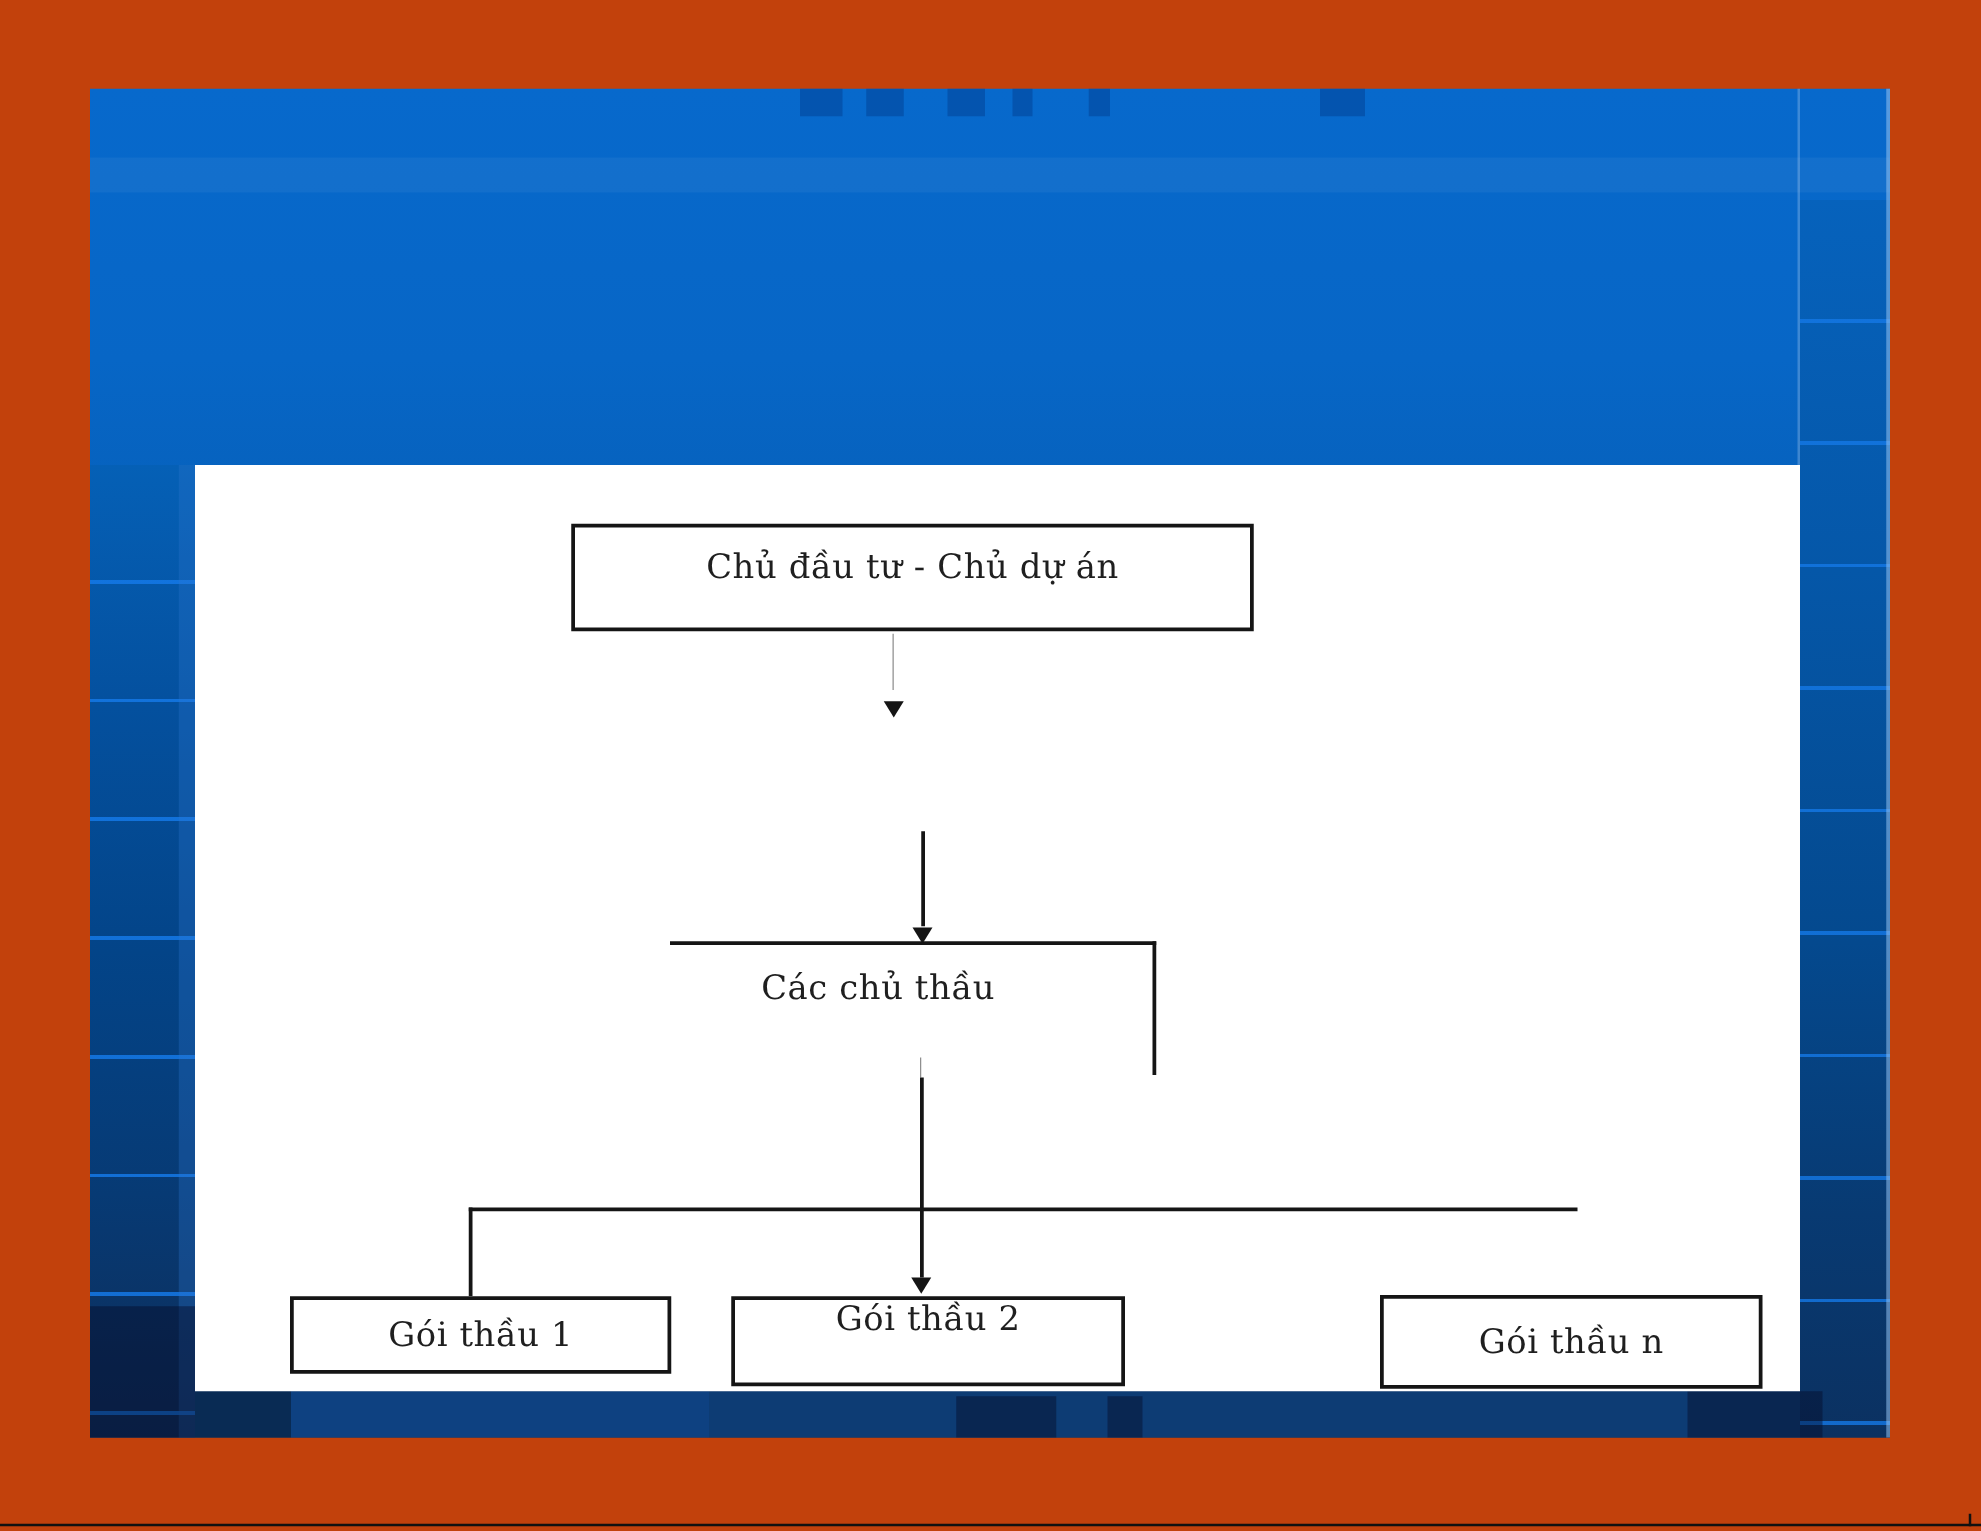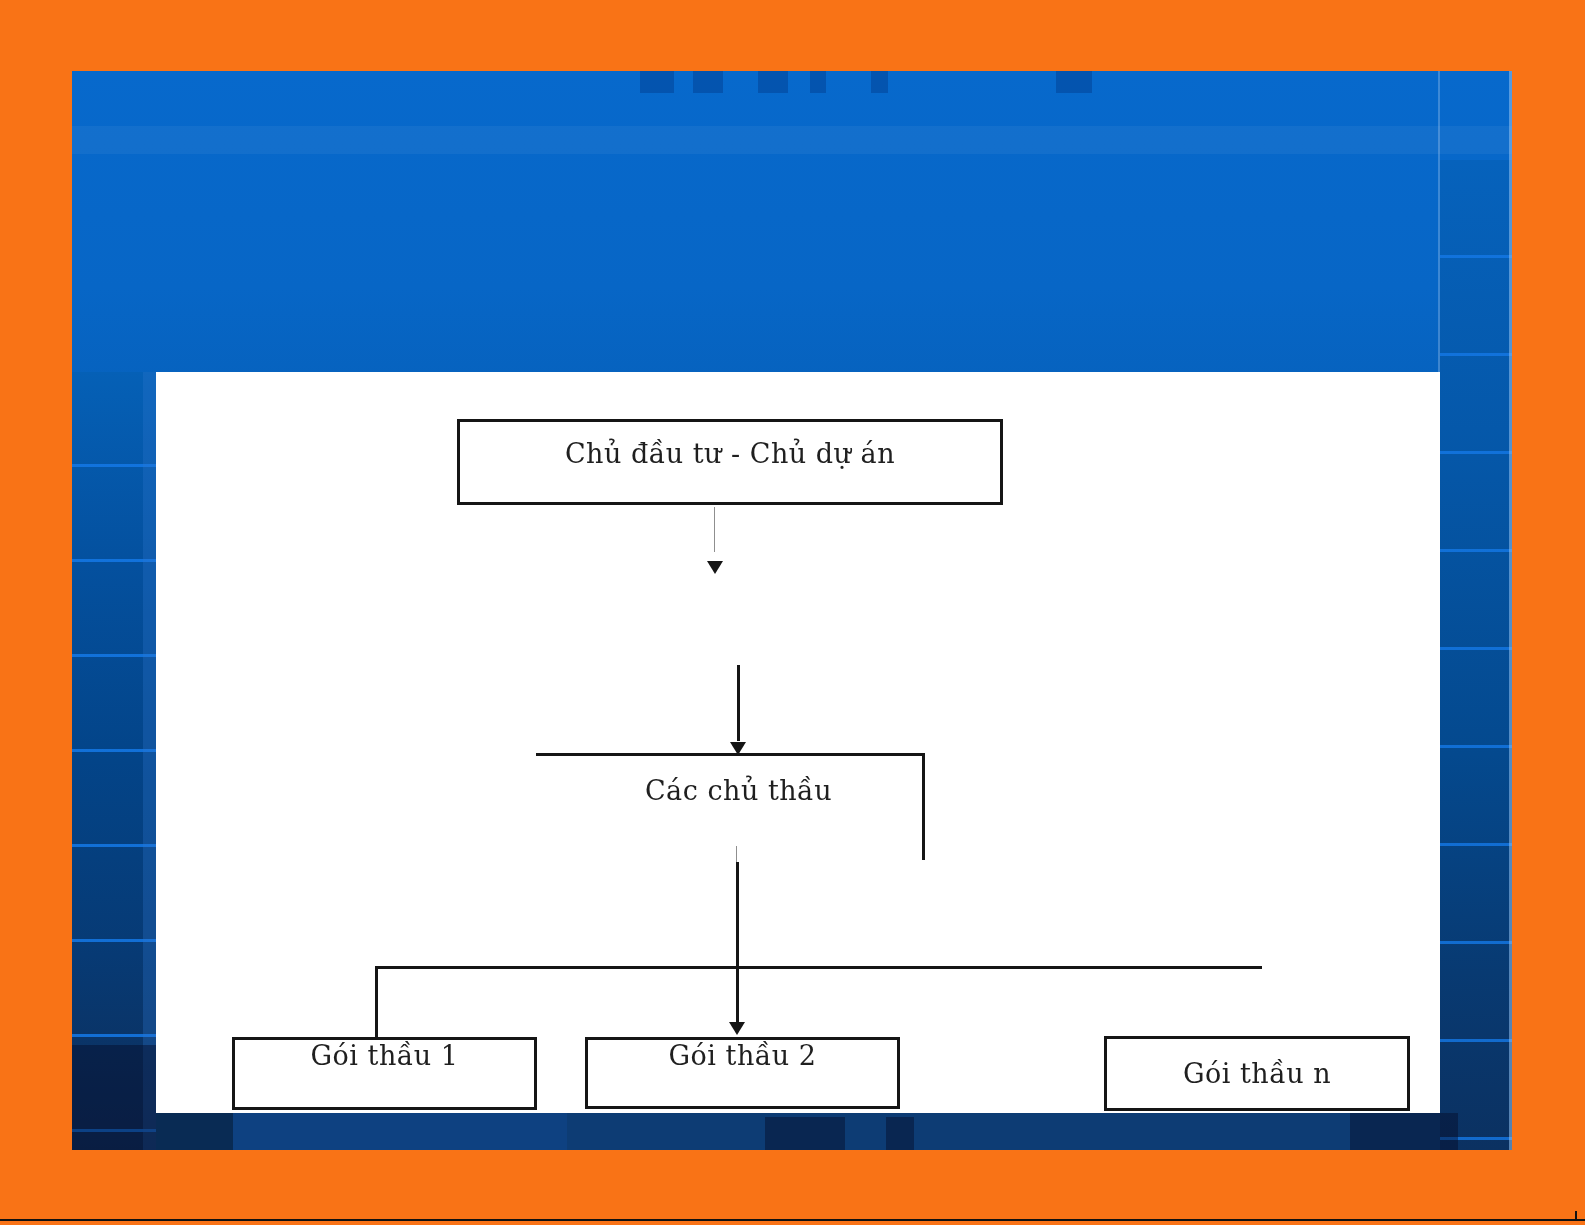--- a/index.html
+++ b/index.html
@@ -1,17 +1,17 @@
 <!DOCTYPE html>
 <html><head>
 <meta charset="utf-8">
 <style>
   html,body{margin:0;padding:0;background:#ffffff;}
   .page{
-    position:relative;width:1585px;height:1225px;background:#f97316;overflow:hidden;
+    position:relative;width:1585px;height:1225px;background:#c2410c;overflow:hidden;
     font-family:"DejaVu Serif","Liberation Serif",serif;
   }
   .abs{position:absolute;}
   
   .panel{
     left:72px;top:71px;width:1440px;height:1079px;
     background:linear-gradient(180deg,
       #0769cc 0%, #0766c6 20%, #0661bc 32%, #065ab0 44%,
       #0553a2 55%, #054c96 65%, #064586 75%, #083c76 86%,
       #0a3466 94%, #0b2f5c 100%);
@@ -98,29 +98,29 @@
 
   <div class="line-gray" style="left:714px;top:507px;width:1px;height:45px;"></div>
   <div class="arrowhead" style="left:707px;top:561px;"></div>
 
 
   <div class="line" style="left:737px;top:665px;width:3px;height:76px;"></div>
   <div class="arrowhead" style="left:730px;top:742px;"></div>
 
   <div class="line" style="left:536px;top:753px;width:389px;height:3px;"></div>
   <div class="line" style="left:922px;top:753px;width:3px;height:107px;"></div>
-  <div class="floating-label" style="left:544px;top:775px;width:389px;">Các chủ thầu</div>
+  <div class="floating-label" style="left:508px;top:775px;width:389px;">Các chủ thầu</div>
 
   <div class="line-gray" style="left:736px;top:846px;width:1px;height:16px;"></div>
   <div class="line" style="left:736px;top:862px;width:3px;height:160px;"></div>
   <div class="line" style="left:375px;top:966px;width:887px;height:3px;"></div>
   <div class="line" style="left:375px;top:966px;width:3px;height:71px;"></div>
   <div class="arrowhead" style="left:729px;top:1022px;"></div>
 
-  <div class="node" style="left:232px;top:1037px;width:305px;height:73px;align-items:flex-start;">
+  <div class="node" style="left:232px;top:1037px;width:305px;height:62px;align-items:center;">
     <span>Gói thầu 1</span>
   </div>
 
   <div class="node" style="left:585px;top:1037px;width:315px;height:72px;">
     <span>Gói thầu 2</span>
   </div>
 
   <div class="node" style="left:1104px;top:1036px;width:306px;height:75px;align-items:center;">
     <span>Gói thầu n</span>
   </div>

